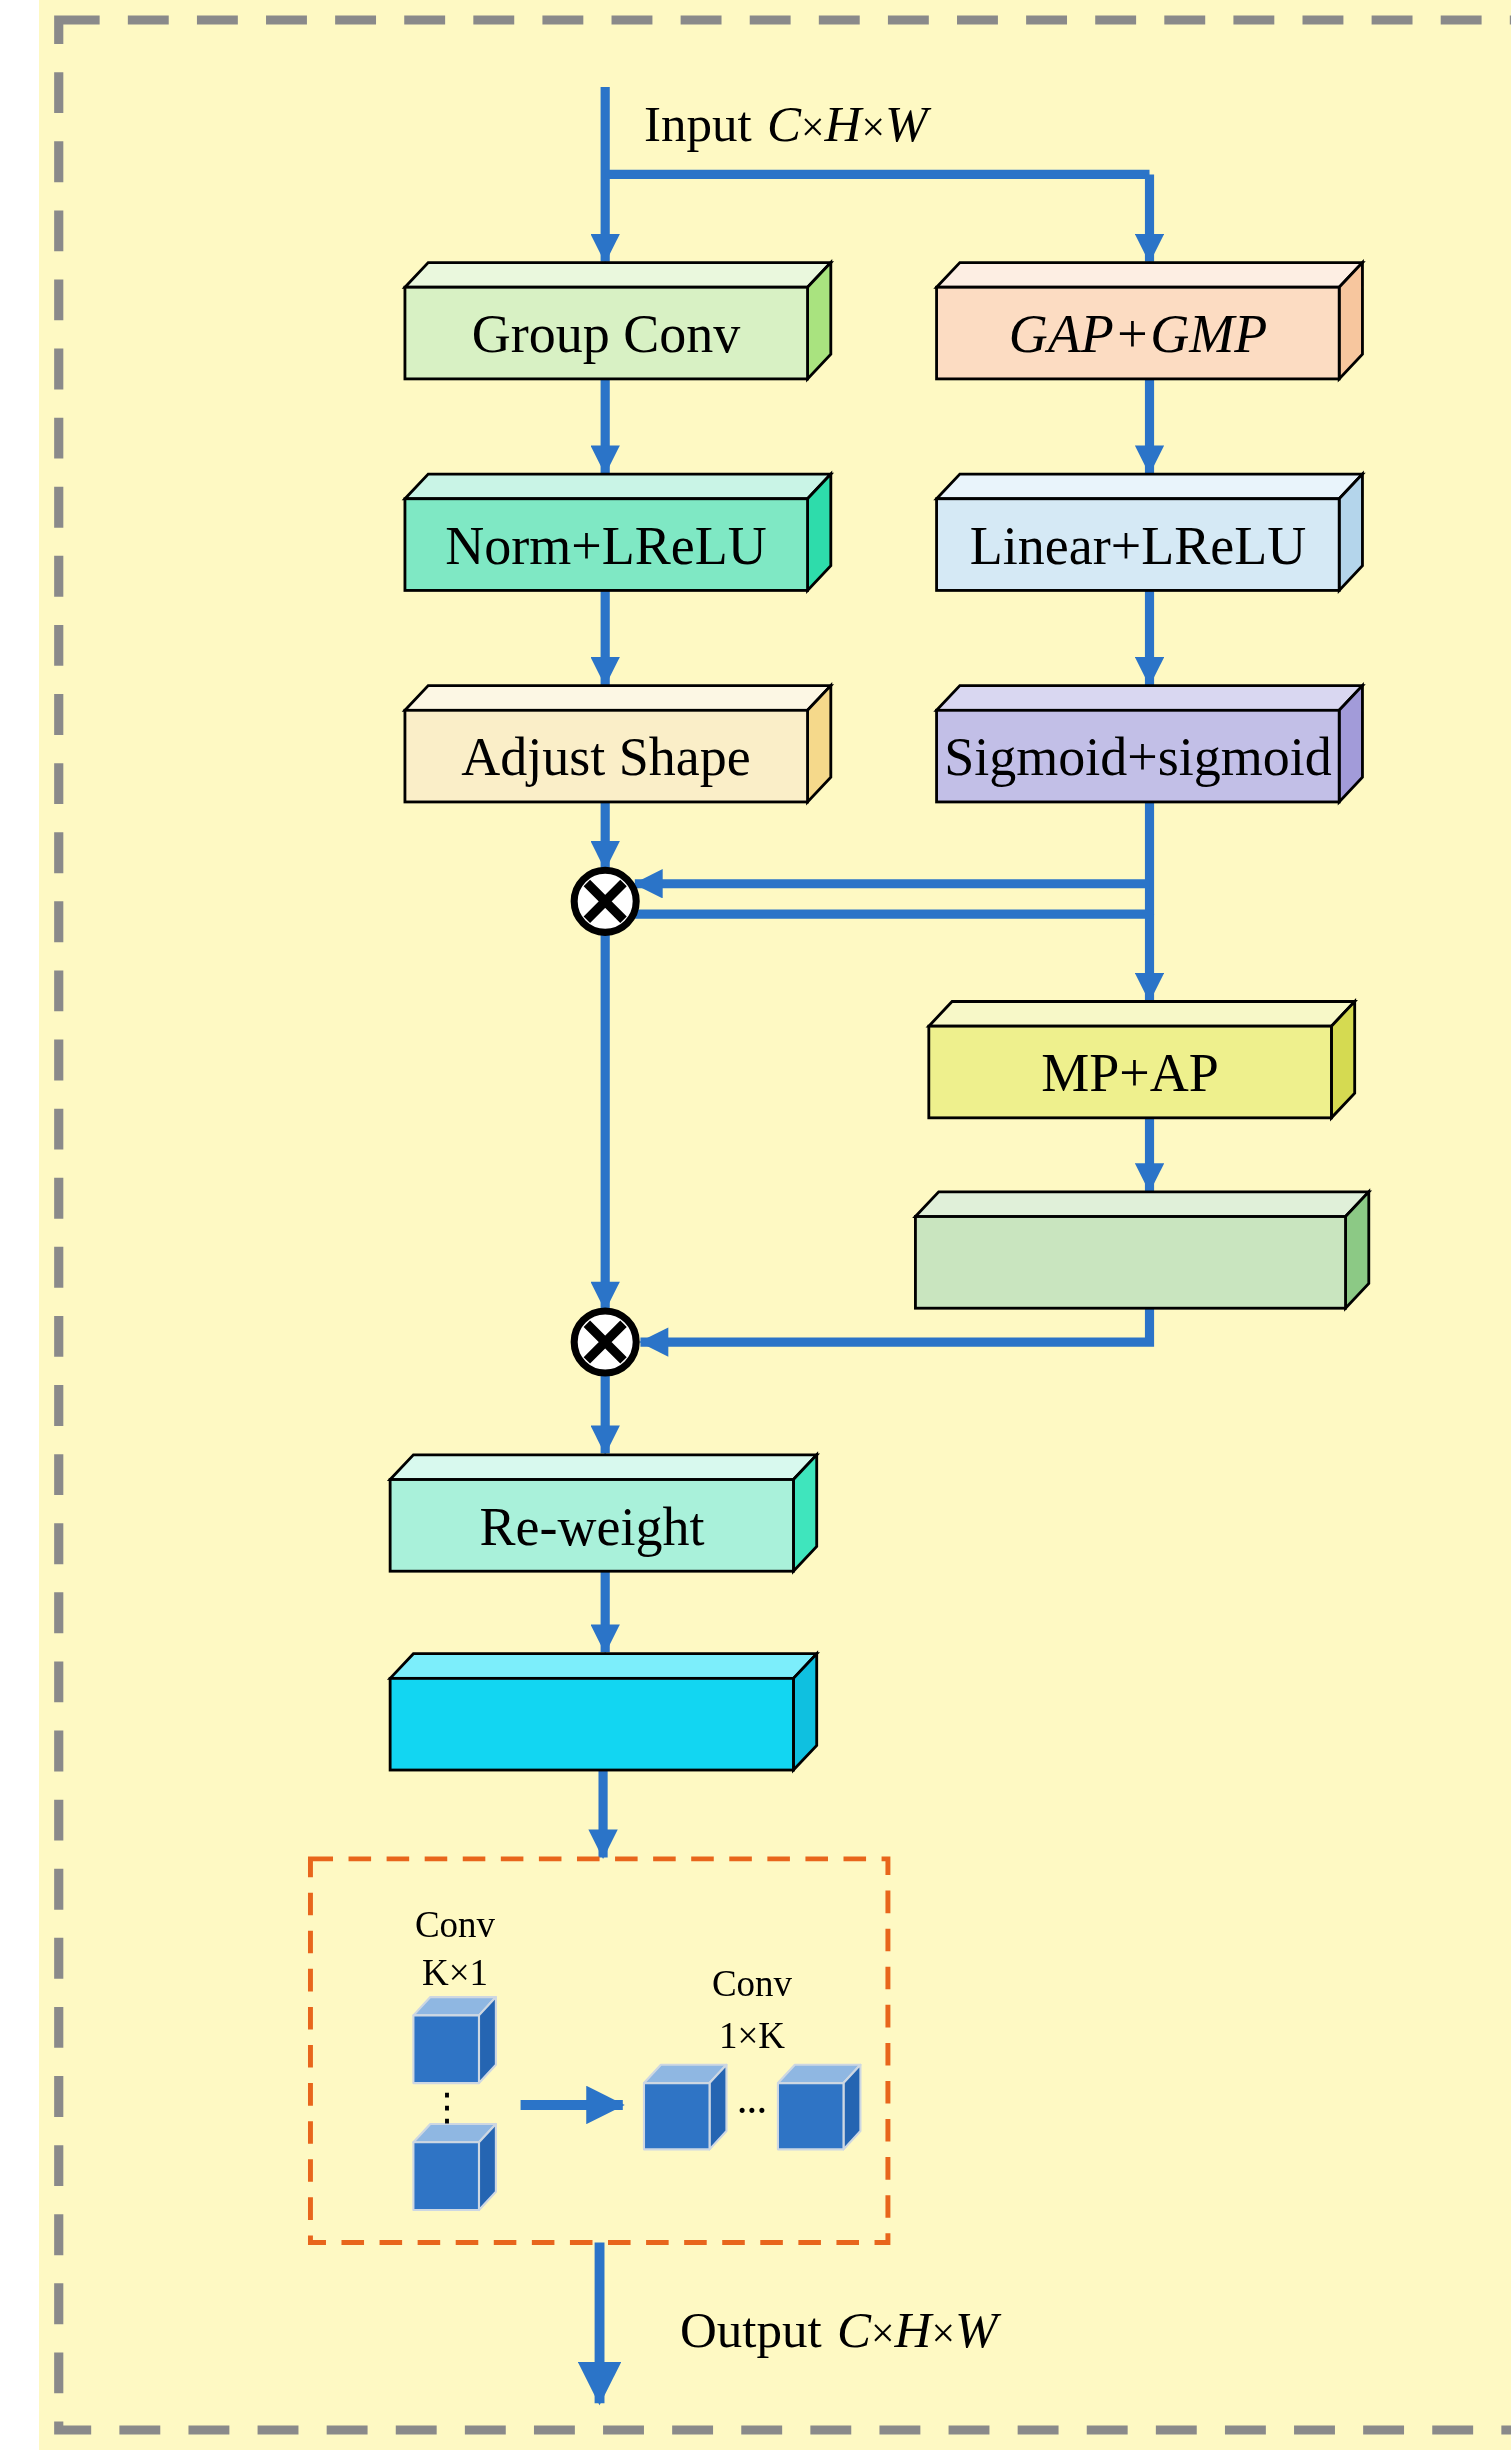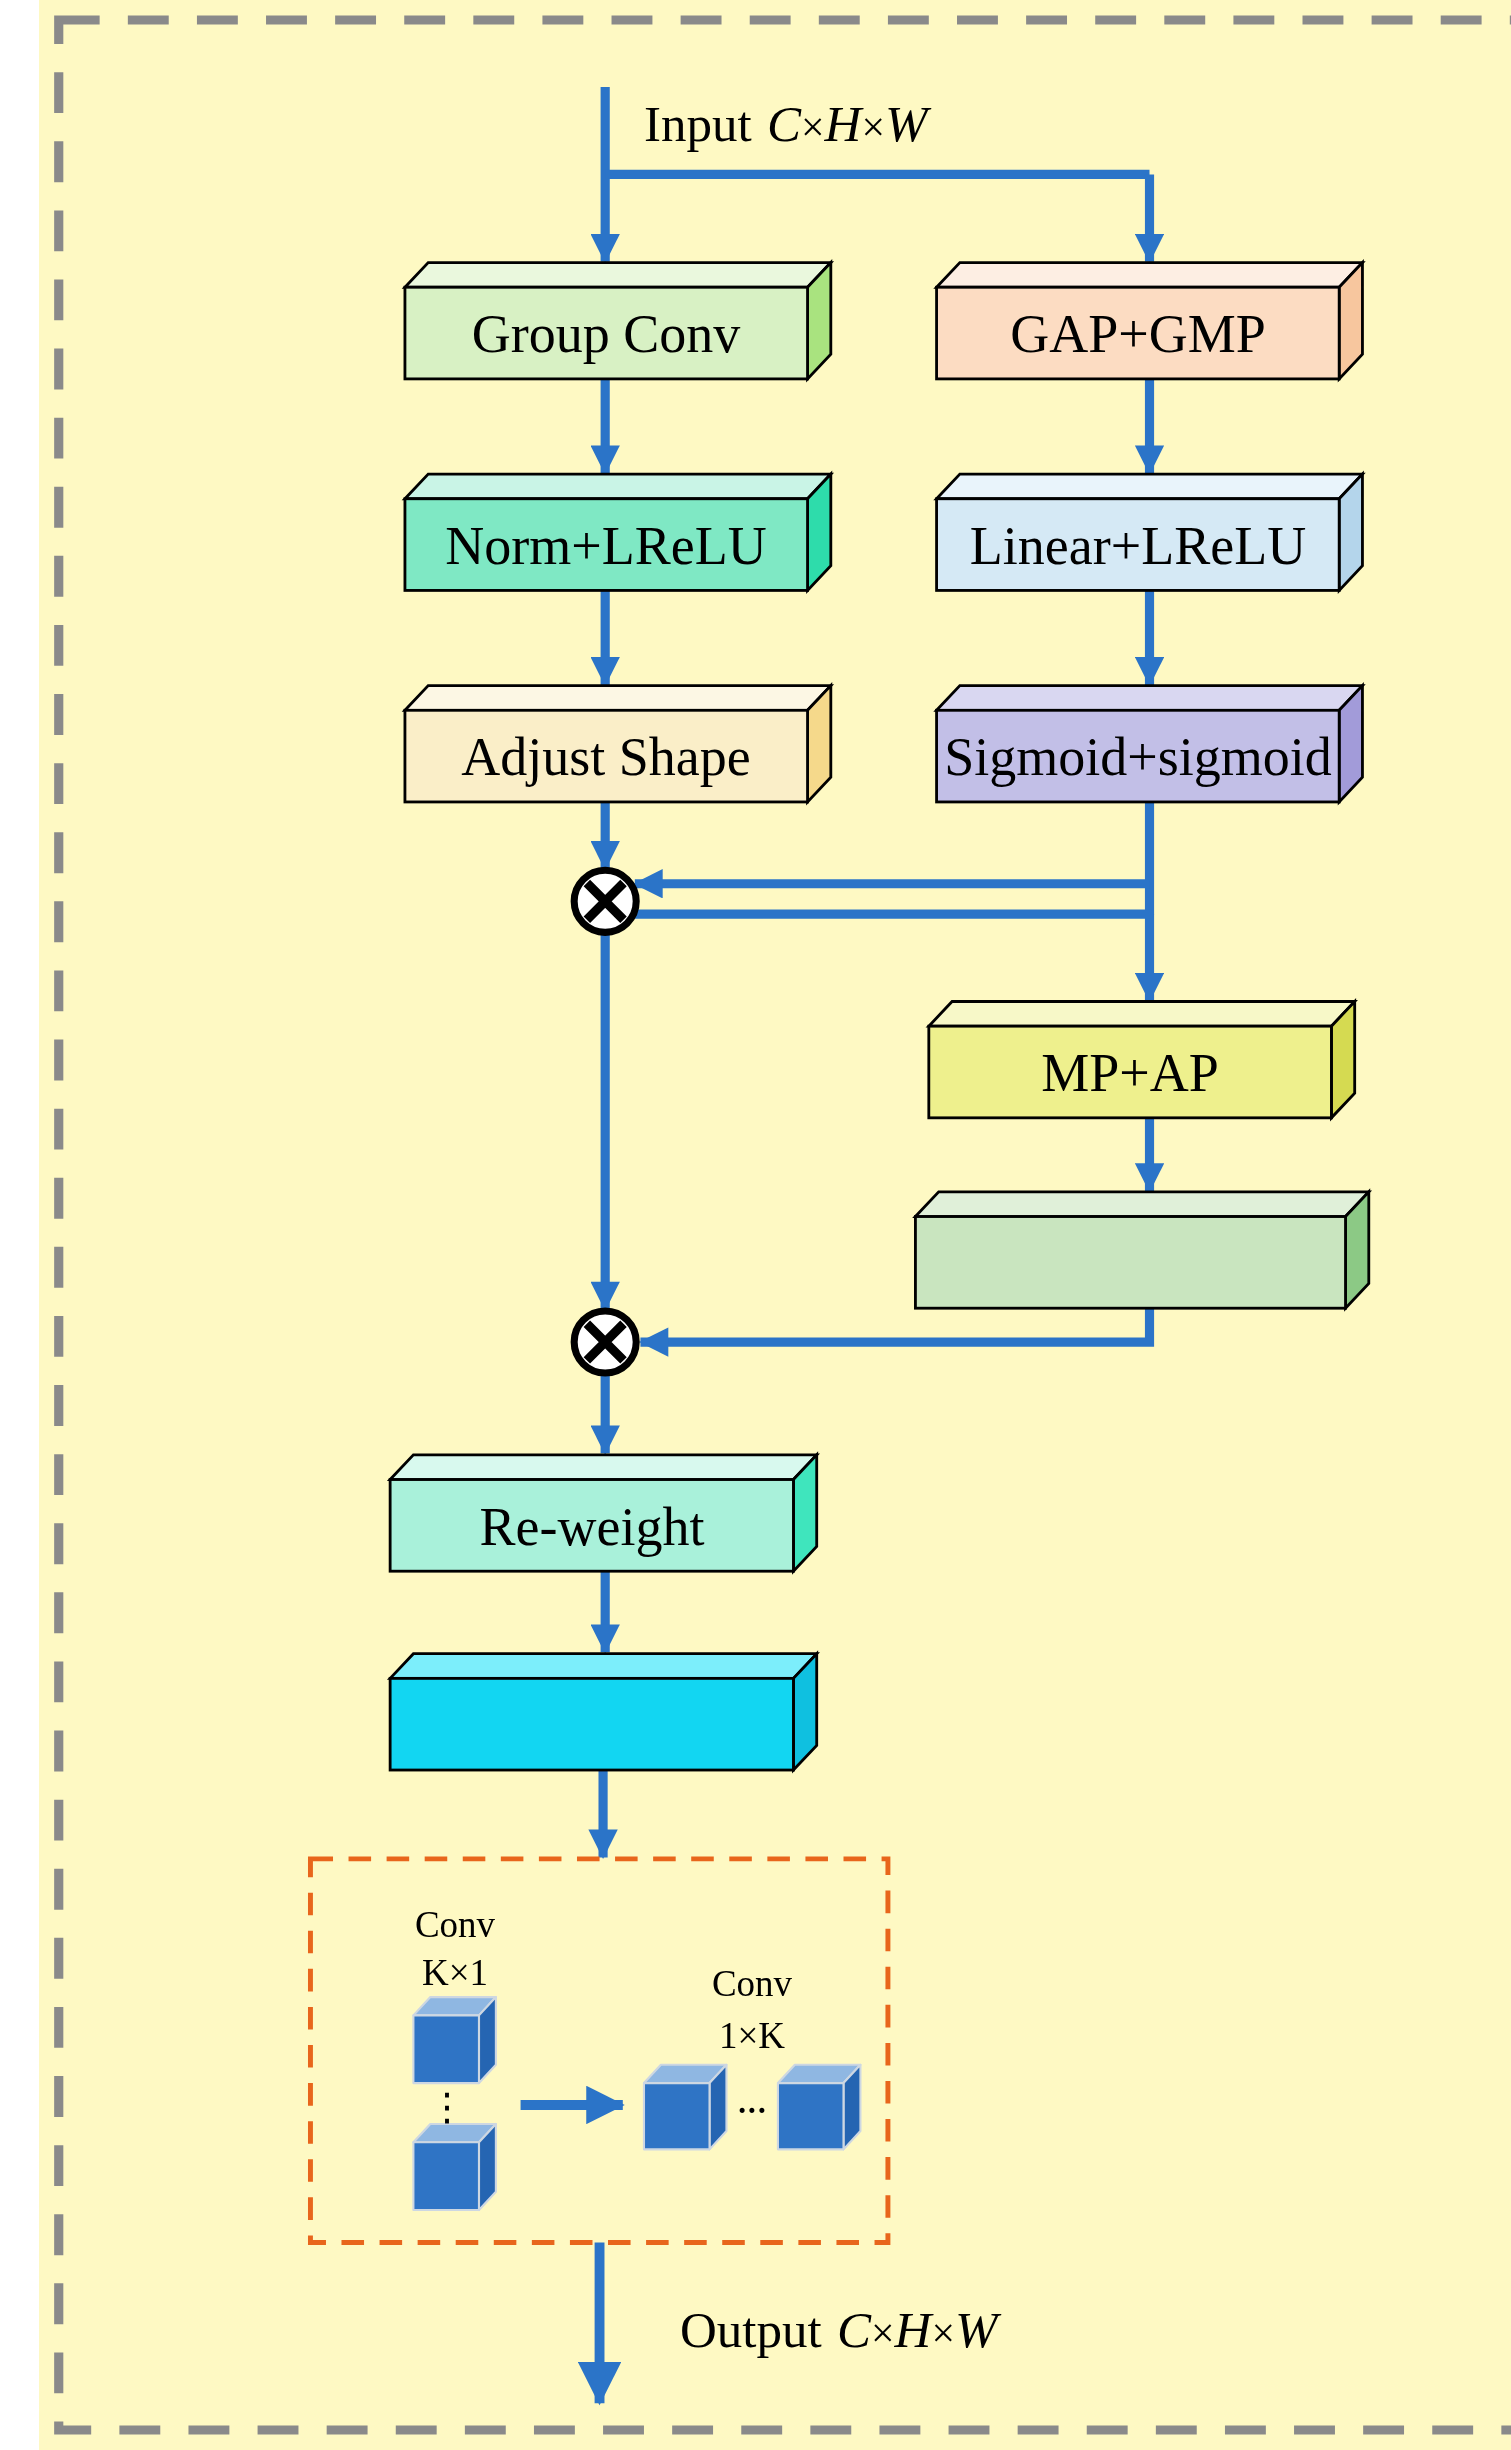--- a/index.html
+++ b/index.html
@@ -176,21 +176,21 @@
     <path class="cubeface" d="M1141,2954 L1165,2928 L1165,3022 L1141,3048 Z" fill="#2565b2"></path>
     <rect class="cubeface" x="1048" y="2954" width="93" height="94" fill="#2f74c5"></rect>
   </g>
 </svg>
 
   <div class="io-lbl" style="left:605px;top:99px;">
     <span class="pfx">Input</span><span class="it">C</span><span class="x">×</span><span class="it">H</span><span class="x">×</span><span class="it">W</span>
   </div>
 
   <div class="lbl" style="left:567px;top:334px;">Group Conv</div>
-  <div class="lbl" style="left:1099px;top:334px;">GAP+GMP</div>
+  <div class="lbl" style="left:1099px;top:334px;font-style:italic;">GAP+GMP</div>
   <div class="lbl" style="left:567px;top:546px;">Norm+LReLU</div>
   <div class="lbl" style="left:1099px;top:546px;">Linear+LReLU</div>
   <div class="lbl" style="left:567px;top:757px;">Adjust Shape</div>
   <div class="lbl" style="left:1099px;top:757px;">Sigmoid+sigmoid</div>
   <div class="lbl" style="left:1091px;top:1073px;">MP+AP</div>
   <div class="lbl" style="left:553px;top:1527px;">Re-weight</div>
 
   <div class="lbl kernel-lbl" style="left:416px;top:1924px;">Conv</div>
   <div class="lbl kernel-lbl" style="left:416px;top:1972px;">K×1</div>
   <div class="lbl kernel-lbl" style="left:713px;top:1983px;">Conv</div>

